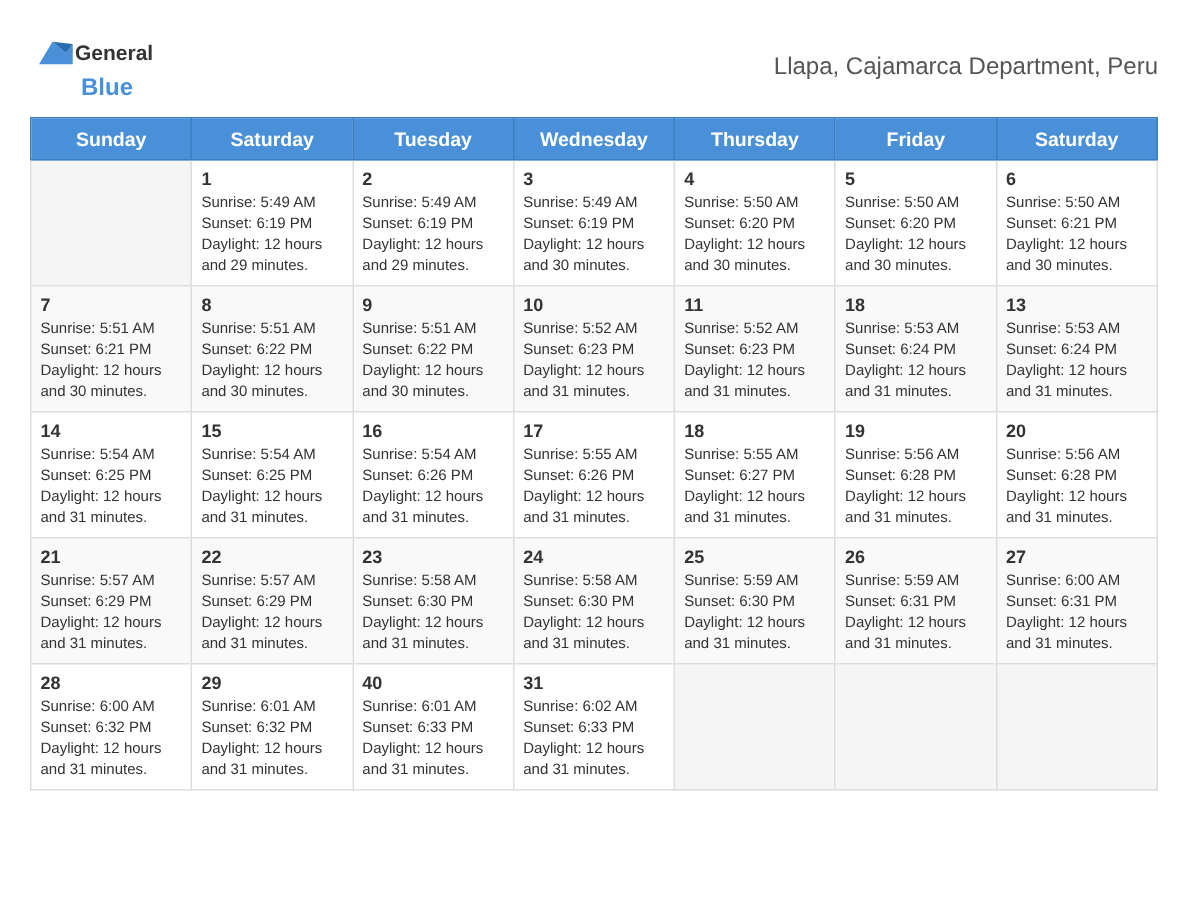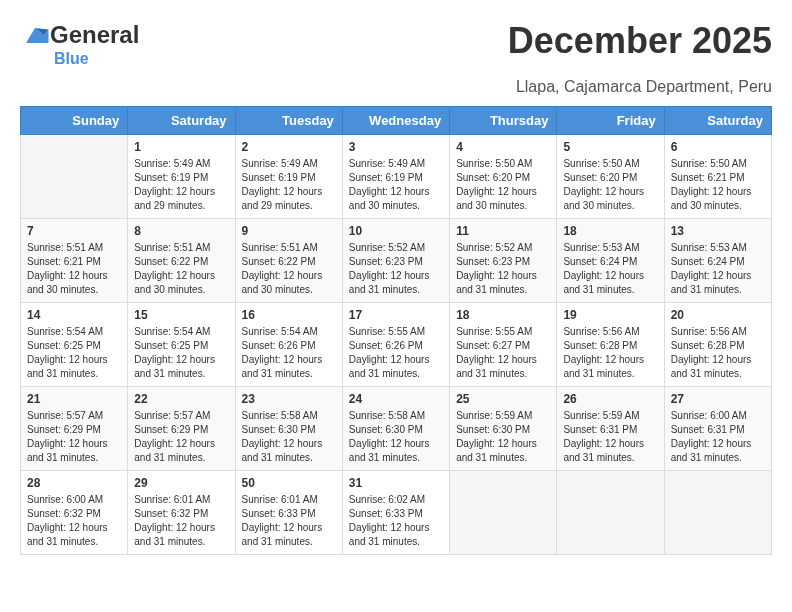--- a/index.html
+++ b/index.html
@@ -37,21 +37,21 @@
       width: 100%;
       border-collapse: collapse;
       border: 1px solid #ccc;
     }
     .calendar th {
       background-color: #4a90d9;
       color: #fff;
       font-size: 13px;
       font-weight: bold;
       padding: 6px 8px;
-      text-align: right;
+      text-align: center;
       border: 1px solid #3a7fc1;
     }
     .calendar td {
       vertical-align: top;
       padding: 5px 6px;
       border: 1px solid #ddd;
       font-size: 10.5px;
       color: #333;
       background: #fff;
       width: calc(100% / 7);
@@ -83,40 +83,39 @@
       display: flex;
       align-items: center;
     }
     .logo-blue-part {
       color: #4a90d9;
       font-size: 16px;
       font-weight: bold;
     }
     .logo-general-part {
       color: #333;
-      font-size: 24px;
+      font-size: 14px;
       font-weight: bold;
     }
   </style>
 </head>
 <body>
 
 <div class="header-section">
   <div class="logo-wrapper">
     <div class="logo-row">
       <svg class="logo-icon" viewBox="0 0 40 35" xmlns="http://www.w3.org/2000/svg">
         <polygon points="8,28 20,8 32,18 38,10 38,28" fill="#4a90d9"></polygon>
         <polygon points="20,8 32,18 38,10" fill="#2a6cb0"></polygon>
       </svg>
       <span class="logo-general-part">General</span>
     </div>
     <span class="logo-blue-part" style="margin-left:34px;">Blue</span>
   </div>
   <div class="title-section">
-    <div class="month-title">December 2025</div>
     <div class="location-title">Llapa, Cajamarca Department, Peru</div>
   </div>
 </div>
 
 <table class="calendar">
   <thead>
     <tr>
       <th>Sunday</th>
       <th>Saturday</th>
       <th>Tuesday</th>
@@ -247,21 +246,21 @@
       <tr>
         <td>
         <span class="day-number">28</span>
         <span class="day-info">Sunrise: 6:00 AM<br>Sunset: 6:32 PM<br>Daylight: 12 hours and 31 minutes.</span>
       </td>
         <td>
         <span class="day-number">29</span>
         <span class="day-info">Sunrise: 6:01 AM<br>Sunset: 6:32 PM<br>Daylight: 12 hours and 31 minutes.</span>
       </td>
         <td>
-        <span class="day-number">50</span>
+        <span class="day-number">40</span>
         <span class="day-info">Sunrise: 6:01 AM<br>Sunset: 6:33 PM<br>Daylight: 12 hours and 31 minutes.</span>
       </td>
         <td>
         <span class="day-number">31</span>
         <span class="day-info">Sunrise: 6:02 AM<br>Sunset: 6:33 PM<br>Daylight: 12 hours and 31 minutes.</span>
       </td>
         <td class="empty-cell"></td>
         <td class="empty-cell"></td>
         <td class="empty-cell"></td>
       </tr>

